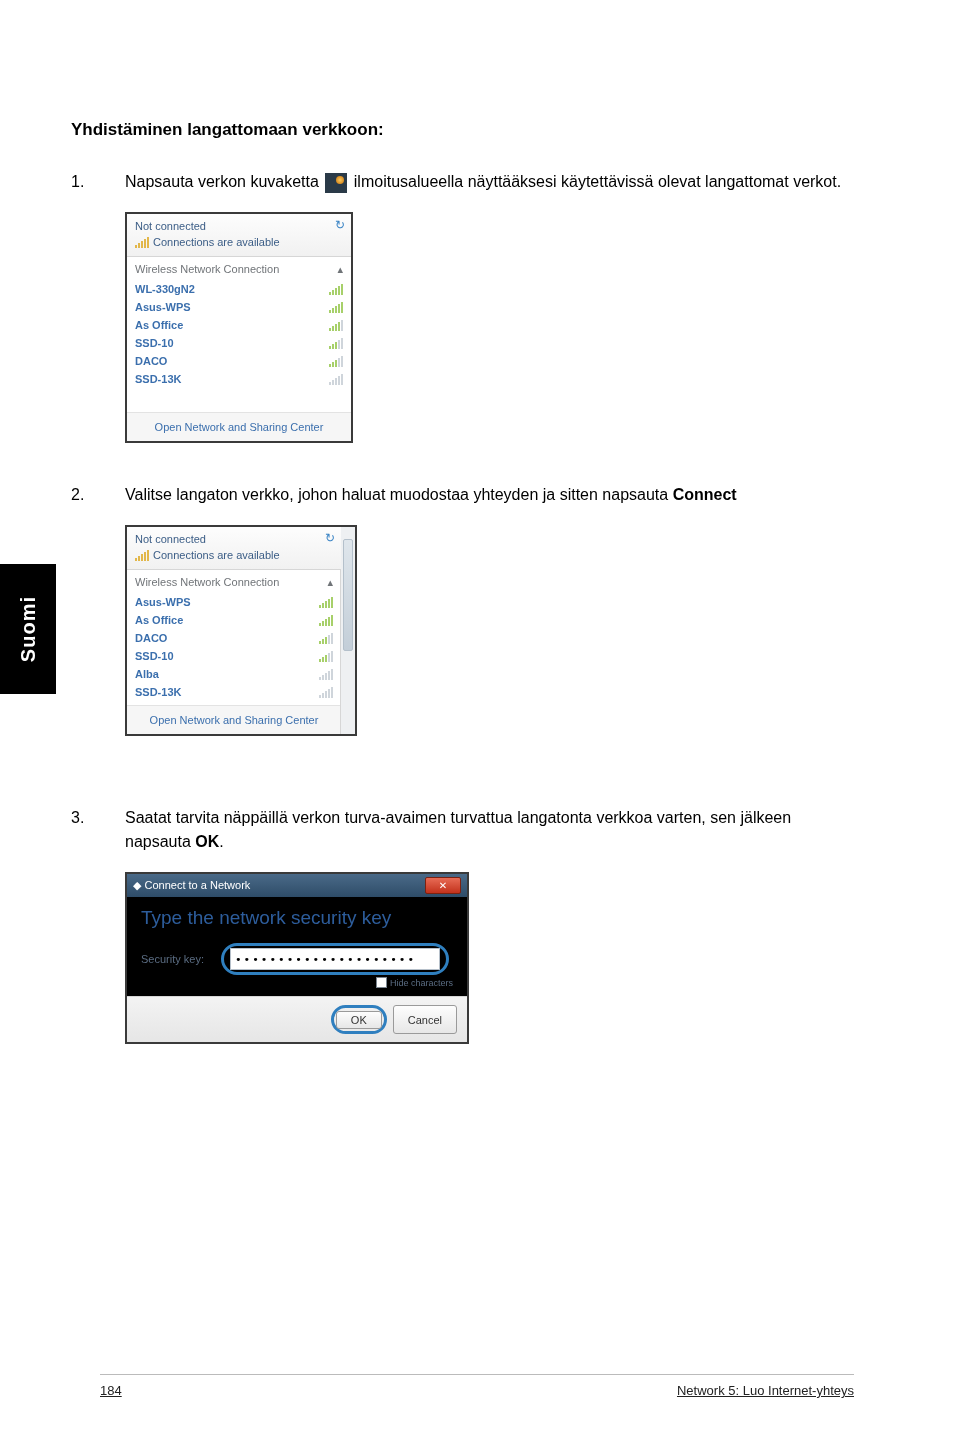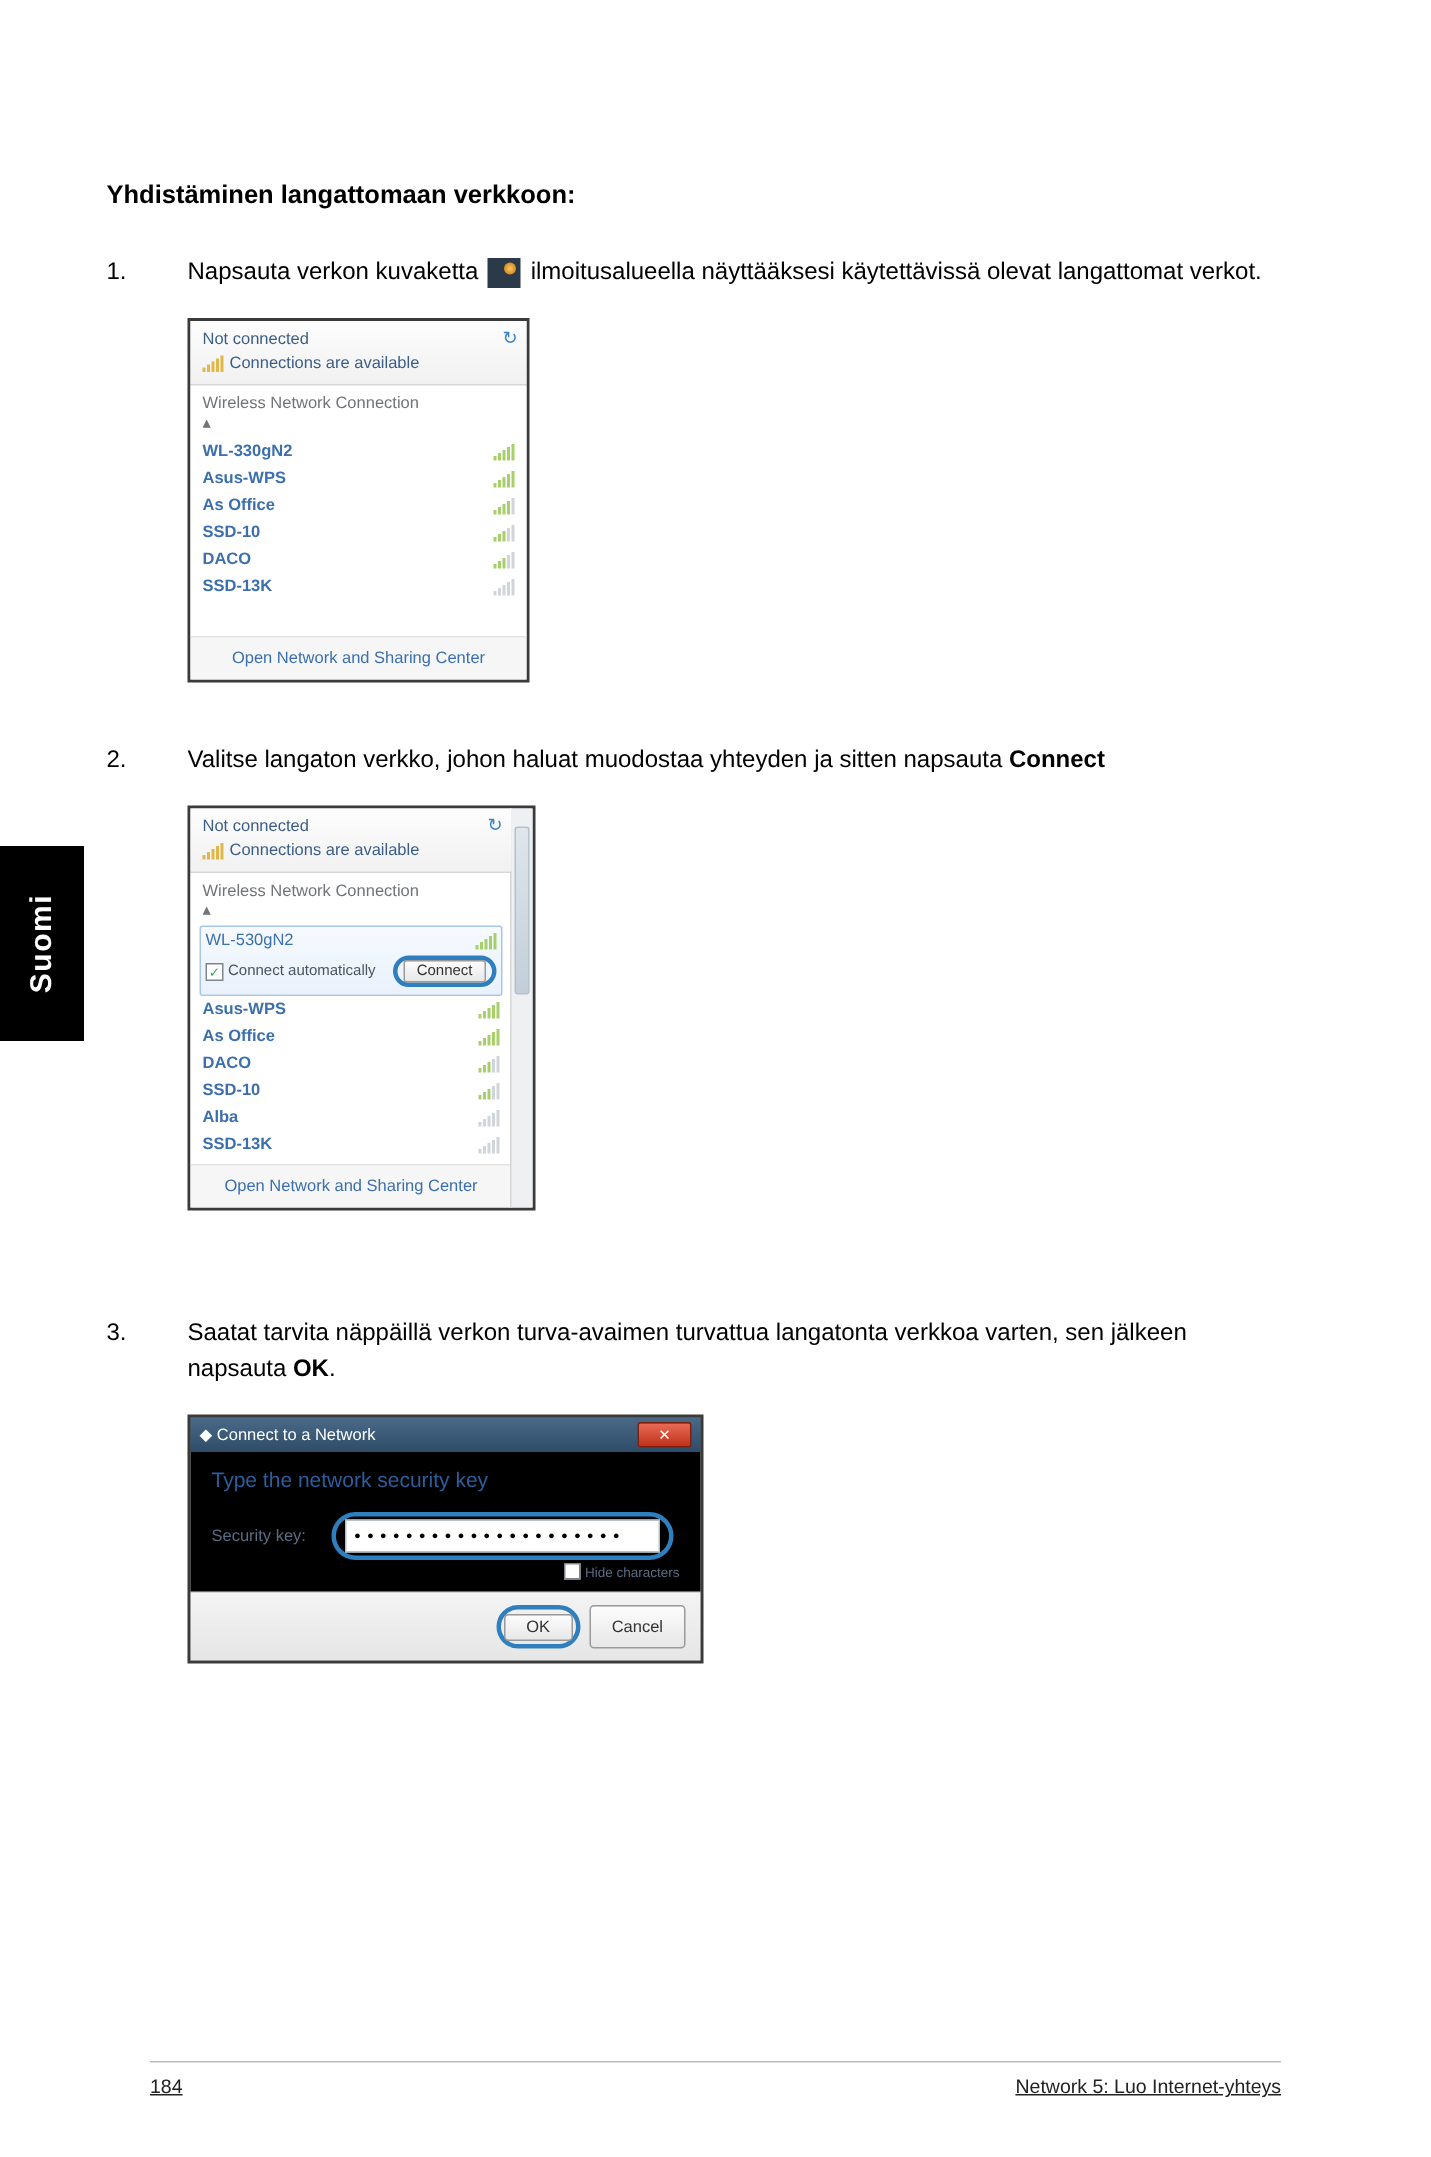--- a/index.html
+++ b/index.html
@@ -123,21 +123,21 @@
   .bars-ico.weak i:nth-child(4){ background:#cfd5db; }
   .bars-ico.med  i:nth-child(5){ background:#cfd5db; }
   .bars-ico.gray i { background:#cfd5db; }
   .wifi-list {
     background:#fff;
     padding: 4px 8px 24px 8px;
   }
   .wifi-cat {
     color:#707478;
     margin: 2px 0 4px 0;
-    display:flex; justify-content:space-between;flex-direction:column;
+    display:flex; justify-content:space-between;
   }
   .wifi-row {
     display:flex; justify-content:space-between;
     align-items:center;
     padding: 3px 0;
     color:#3b6fad;
     font-weight:bold;
   }
   .wifi-link {
     text-align:center;
@@ -242,21 +242,21 @@
   .dlg-titlebar .xbtn {
     background:linear-gradient(#e86b55,#c2321c);
     border:1px solid #7c2110;
     color:#fff;
     width:34px;height:15px;
     font-size:10px;
     display:flex;align-items:center;justify-content:center;
     border-radius:2px;
   }
   .dlg-body { padding:10px 14px 8px 14px; }
-  .dlg-body .prompt { color:#2d5d9c; font-size:14px; margin-bottom:14px; }
+  .dlg-body .prompt { color:#2d5d9c; font-size:19px; margin-bottom:14px; }
   .dlg-row { display:flex; align-items:center; gap:10px; }
   .dlg-row .label { color:#5a6c82; font-size:11px; width:70px; }
   .key-input {
     border:1px solid #b6c0ca;
     height:20px;
     width:200px;
     font-family:monospace;
     letter-spacing:2px;
     padding:0 4px;
     font-size:11px;
@@ -441,41 +441,20 @@
                 <i></i>
                 <i></i>
               </span>
             <span>Connections are available</span>
           </div>
         </div>
         <div class="wifi-list" style="padding-bottom:4px;">
           <div class="wifi-cat">
             <span>Wireless Network Connection</span>
             <span>▴</span>
-          </div>
-          <div class="connect-area">
-            <div class="row1">
-              <span>WL-530gN2</span>
-              <span class="bars-ico">
-                  <i></i>
-                  <i></i>
-                  <i></i>
-                  <i></i>
-                  <i></i>
-                </span>
-            </div>
-            <div class="row2">
-              <span class="chk">
-                <span class="box">✓</span>
-                <span>Connect automatically</span>
-              </span>
-              <span class="hl-oval">
-                <button class="btn-connect">Connect</button>
-              </span>
-            </div>
           </div>
           <div class="wifi-row">
               <span>Asus-WPS</span>
               <span class="bars-ico">
                 <i></i>
                 <i></i>
                 <i></i>
                 <i></i>
                 <i></i>
               </span>

